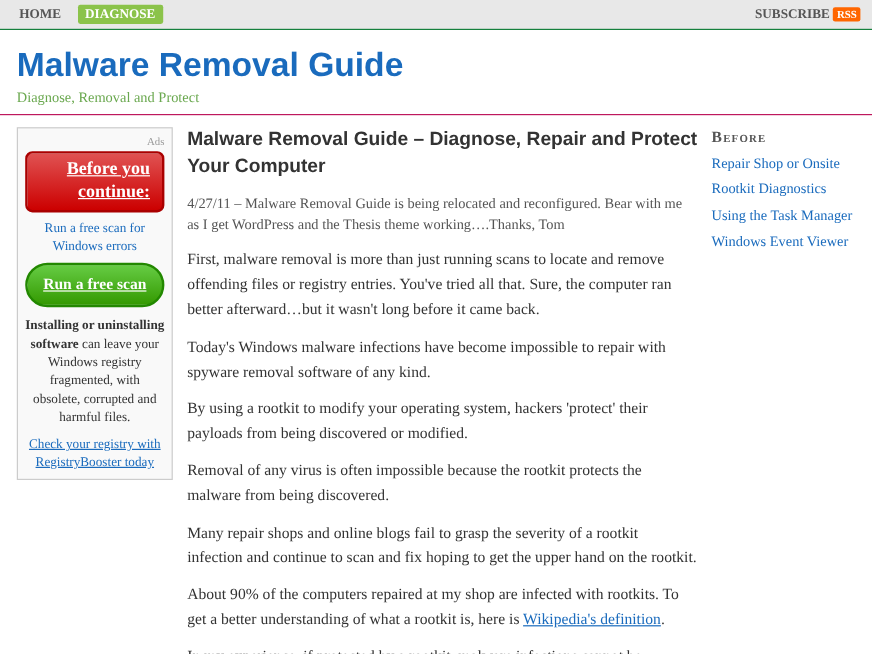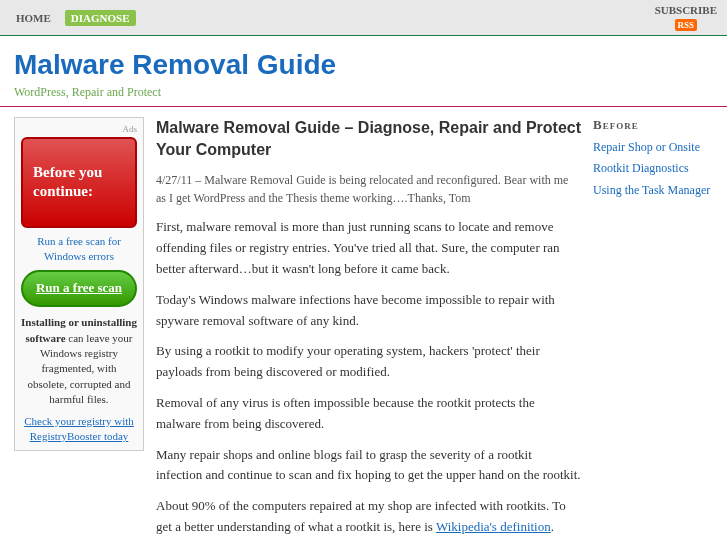--- a/index.html
+++ b/index.html
@@ -29,21 +29,20 @@
     }
     .nav-subscribe {
       margin-left: auto;
       font-size: 11px;
       font-weight: bold;
       color: #555;
       text-transform: uppercase;
       display: flex;
       align-items: center;
       gap: 3px;
-      flex-direction: column;
     }
     .rss-icon {
       background: #f60;
       color: #fff;
       font-size: 9px;
       font-weight: bold;
       padding: 1px 3px;
       border-radius: 2px;
     }
 
@@ -90,27 +89,28 @@
       font-size: 9px;
       color: #999;
       text-align: right;
       margin-bottom: 3px;
     }
     .before-continue-btn {
       background: linear-gradient(to bottom, #e05252, #cc0000);
       color: #fff;
       font-size: 15px;
       font-weight: bold;
-      padding: 24px 10px;
+      padding: 4px 10px;
       border-radius: 6px;
-      text-align: left;
+      text-align: right;
       cursor: pointer;
       line-height: 1.3;
       margin-bottom: 6px;
       border: 2px solid #aa0000;
+      text-decoration: underline;
     }
     .ad-text {
       font-size: 11px;
       color: #1a6bbd;
       line-height: 1.4;
       margin-bottom: 6px;
     }
     .green-btn {
       background: linear-gradient(to bottom, #66cc44, #339900);
       color: #fff;
@@ -202,21 +202,21 @@
   <span class="nav-item">HOME</span>
   <span class="nav-item active">DIAGNOSE</span>
   <div class="nav-subscribe">
     <span>SUBSCRIBE</span>
     <span class="rss-icon">RSS</span>
   </div>
 </div>
 
 <div id="site-header">
   <div id="site-title">Malware Removal Guide</div>
-  <div id="site-subtitle">WordPress, Repair and Protect</div>
+  <div id="site-subtitle">Diagnose, Removal and Protect</div>
 </div>
 
 <div id="main-layout">
 
   <div id="left-sidebar">
     <div class="ad-box">
       <div class="ad-label">Ads</div>
       <div class="before-continue-btn">Before you continue:</div>
       <div class="ad-text">Run a free scan for Windows errors</div>
       <div class="green-btn">Run a free scan</div>
@@ -239,15 +239,16 @@
       <p>About 90% of the computers repaired at my shop are infected with rootkits. To get a better understanding of what a rootkit is, here is <a>Wikipedia's definition</a>.</p>
       <p>In my experience, if protected by a rootkit, malware infections cannot be removed. Malware removers and spyware removal software are rendered useless against a rootkit</p>
     </div>
   </div>
 
   <div id="right-sidebar">
     <div class="nav-menu-title">Before</div>
     <div class="nav-menu-item">Repair Shop or Onsite</div>
     <div class="nav-menu-item">Rootkit Diagnostics</div>
     <div class="nav-menu-item">Using the Task Manager</div>
+    <div class="nav-menu-item">Windows Event Viewer</div>
   </div>
 
 </div>
 
 </body></html>

